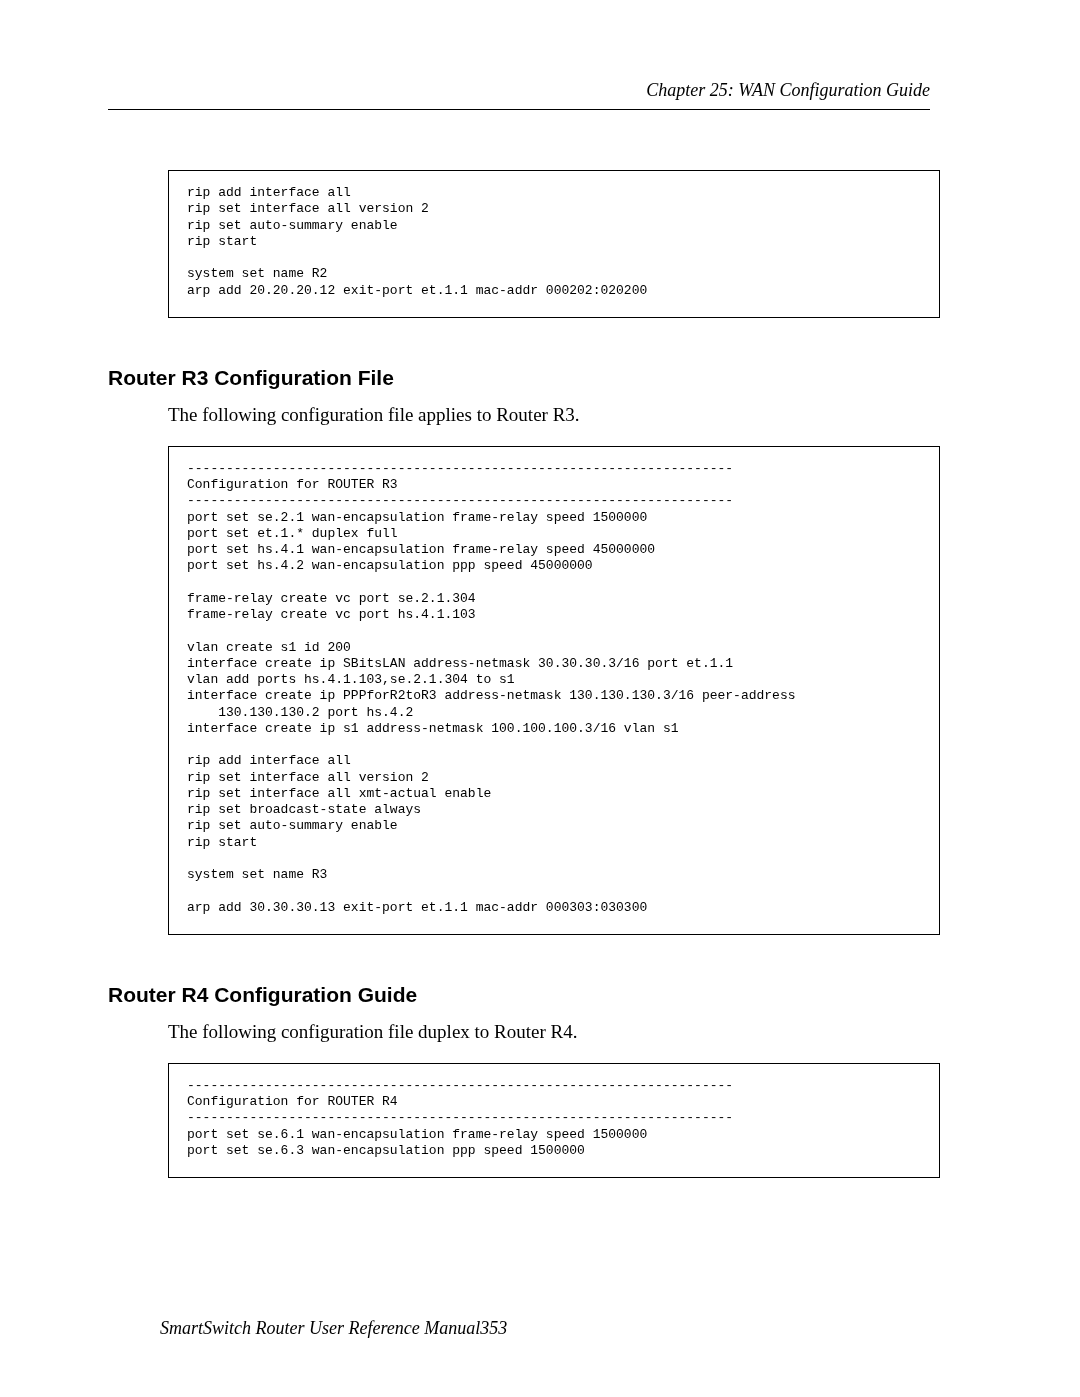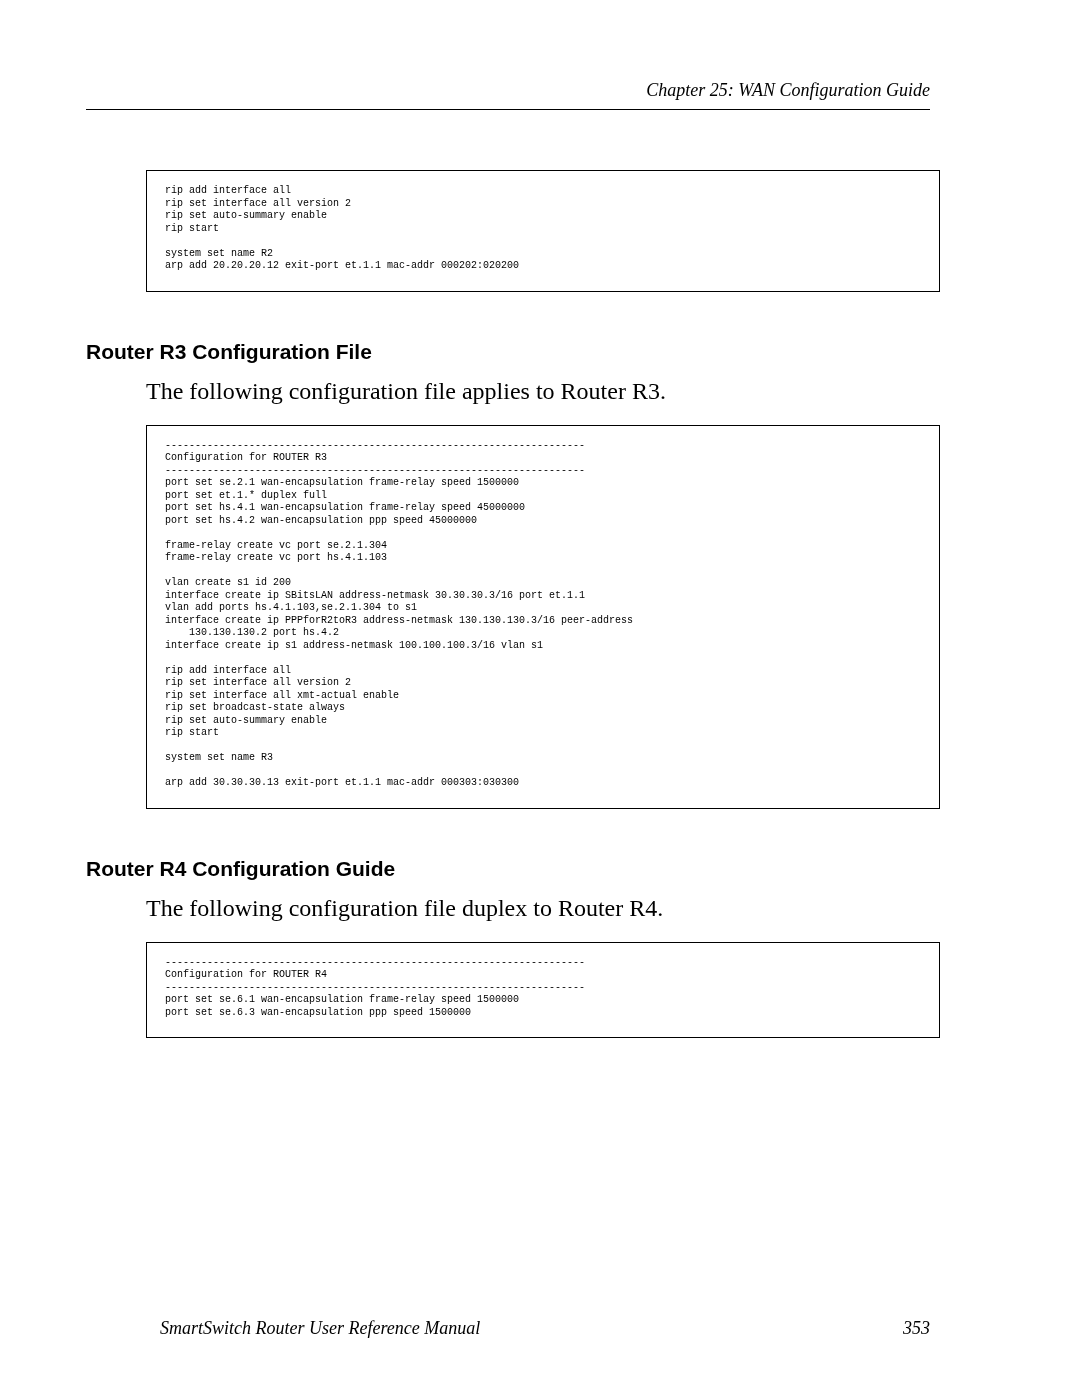--- a/index.html
+++ b/index.html
@@ -6,63 +6,63 @@
     margin: 0;
     padding: 0;
     background: #fff;
     font-family: Palatino, "Palatino Linotype", "Book Antiqua", Georgia, serif;
     color: #000;
   }
   .page {
     width: 1080px;
     height: 1397px;
     box-sizing: border-box;
-    padding: 80px 150px 60px 86px;
+    padding: 80px 150px 60px 108px;
     position: relative;
   }
   .running-header {
     text-align: right;
     font-style: italic;
     font-size: 18px;
     margin-bottom: 8px;
   }
   .header-rule {
     border: none;
     border-top: 1.4px solid #000;
     margin: 0 0 60px 0;
   }
   .code-block {
     border: 1px solid #000;
     padding: 14px 18px 18px 18px;
     margin-left: 60px;
     margin-right: -10px;
     font-family: "Courier New", Courier, monospace;
-    font-size: 10px;
+    font-size: 13px;
     line-height: 1.25;
     white-space: pre;
   }
   .section-heading {
     font-family: "Trebuchet MS", "Lucida Sans", Arial, sans-serif;
     font-weight: bold;
     font-size: 21px;
     margin-top: 48px;
     margin-bottom: 14px;
   }
   .body-text {
-    font-size: 24px;
+    font-size: 19px;
     margin-left: 60px;
     margin-bottom: 20px;
   }
   .footer {
     position: absolute;
     left: 160px;
     right: 150px;
     bottom: 58px;
     display: flex;
-    justify-content: space-between;
+    justify-content: flex-start;
     font-style: italic;
     font-size: 18px;
   }
   .footer .pagenum {
   }
 </style>
 </head>
 <body>
 
 <div class="page">

